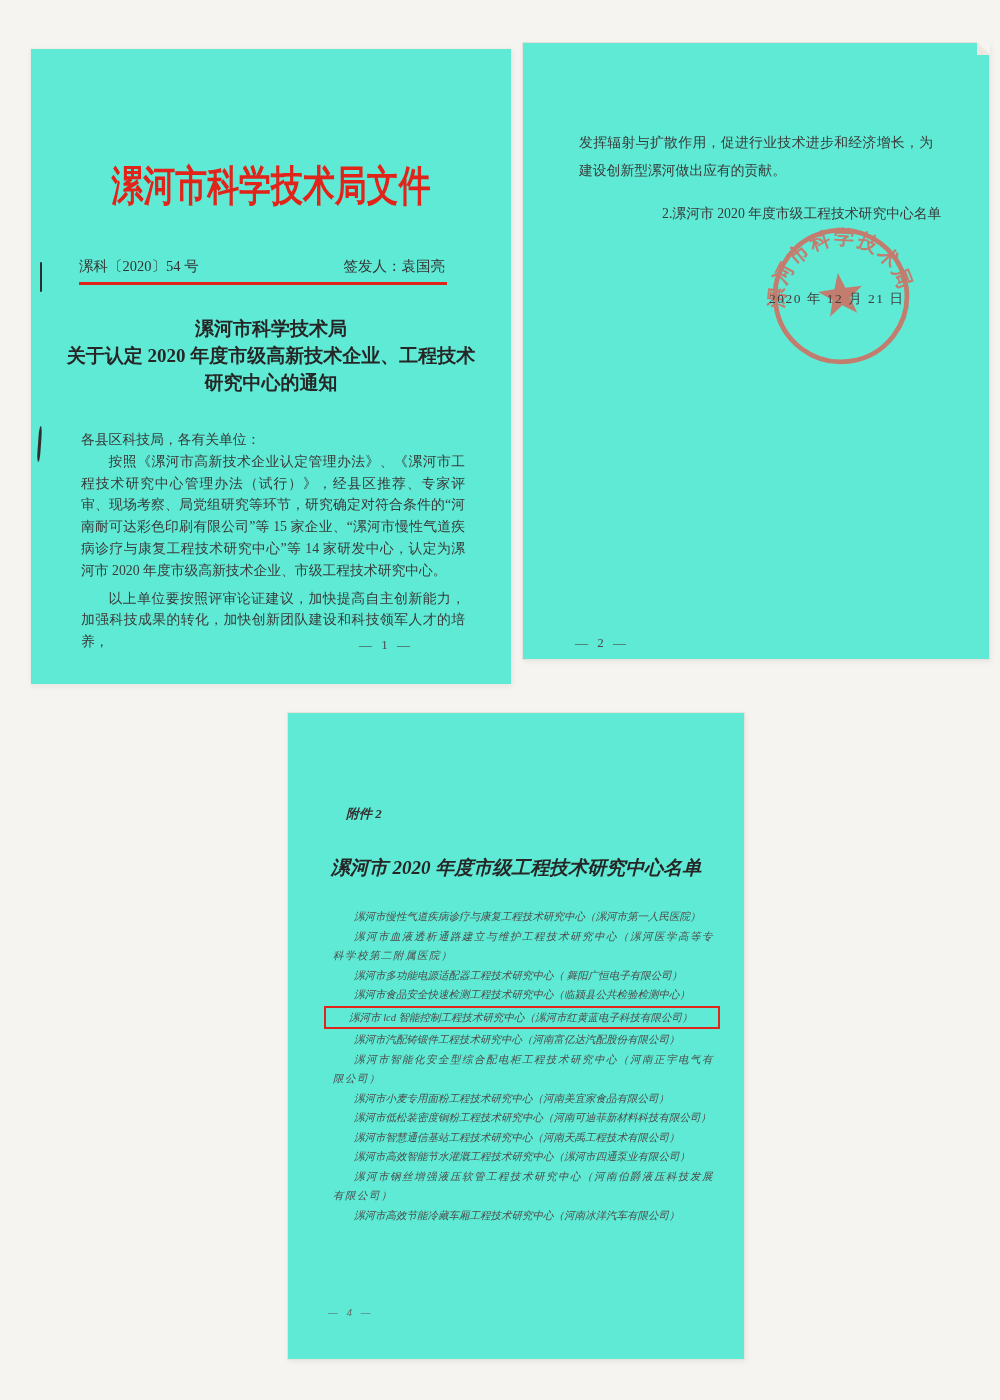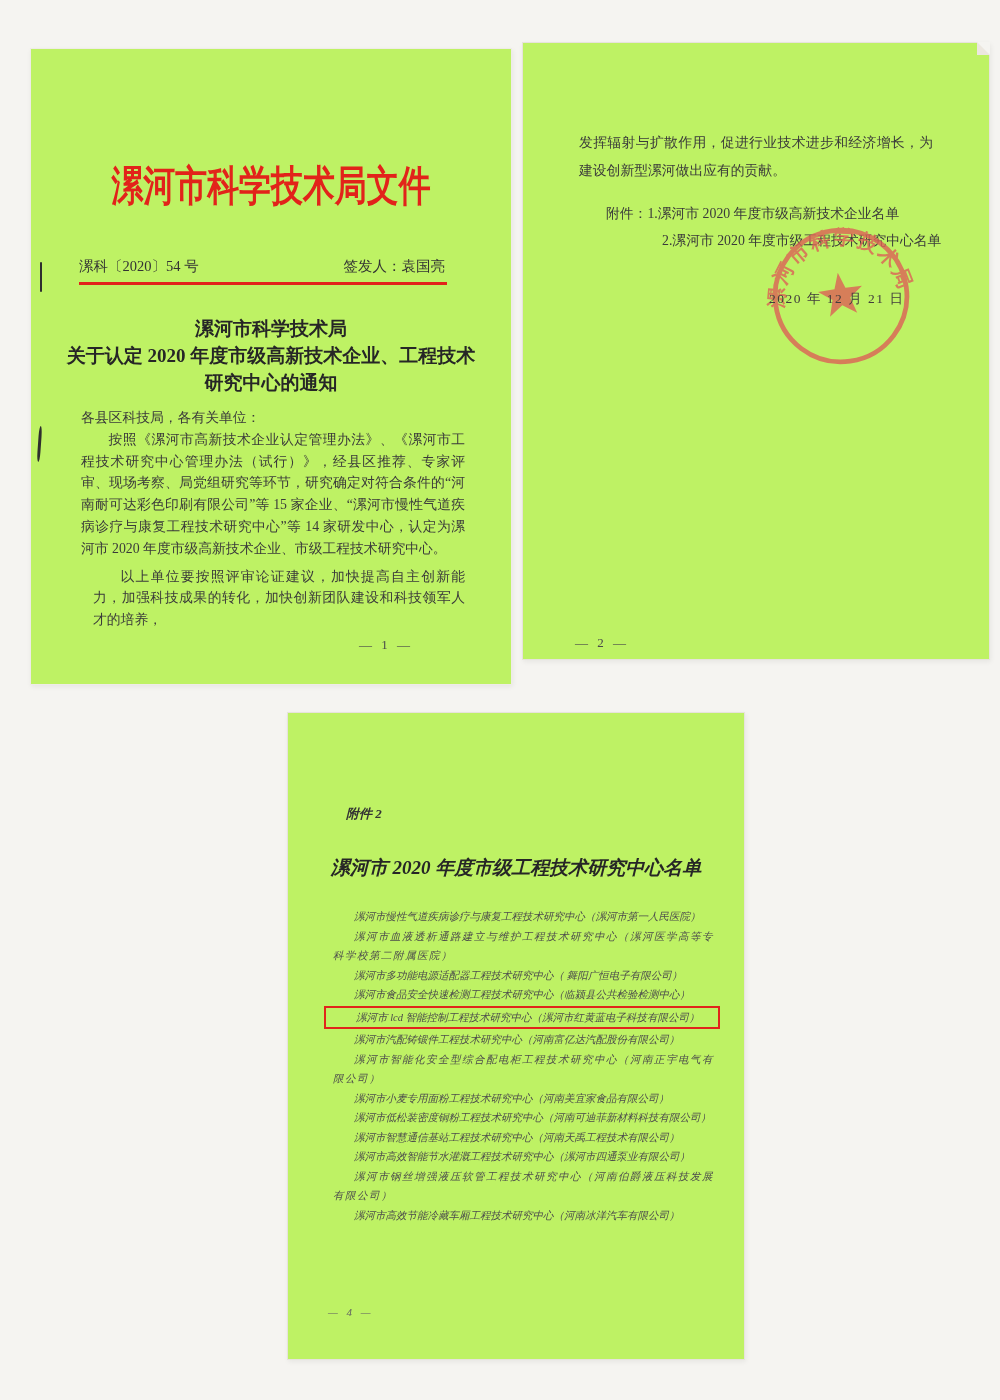--- a/index.html
+++ b/index.html
@@ -3,21 +3,21 @@
 <meta charset="utf-8">
 <style>
   html,body { margin:0; padding:0; }
   .canvas {
     position:relative; width:1000px; height:1400px;
     background:#f5f4f1; overflow:hidden;
     font-family:"Liberation Serif","DejaVu Serif",serif;
     color:#383838;
   }
   .page {
-    position:absolute; background:#bef264;
+    position:absolute; background:#5eead4;
     border:1px solid #e7e3dc;
     box-shadow:1px 2px 5px rgba(0,0,0,.06);
   }
   #page1 { left:30px; top:48px; width:480px; height:635px; border-color:#efece6; }
   #page2 { left:522px; top:42px; width:466px; height:616px; }
   #page3 { left:287px; top:712px; width:456px; height:646px;font-style:italic; }
   #page2:after { 
     content:""; position:absolute; right:-1px; top:-1px; width:0; height:0;
     border-top:13px solid #f5f4f1; border-left:13px solid #ece7e0;
   }
@@ -31,26 +31,26 @@
     position:absolute; top:208px; left:48px; right:66px;
     display:flex; justify-content:space-between;
     font-size:14.5px; color:#333;
   }
   .p1-redline { position:absolute; top:233px; left:48px; right:64px; height:2.5px; background:#e2231a; }
   .p1-title {
     position:absolute; top:266px; left:0; width:100%;
     text-align:center; font-size:19px; font-weight:bold; color:#262626; line-height:27px;
   }
   .p1-body {
-    position:absolute; top:358px; left:50px; width:384px;
+    position:absolute; top:380px; left:50px; width:384px;
     font-size:13.8px; line-height:21.8px; text-align:justify; color:#3a3a3a;
   }
   .p1-body p { margin:0; }
   .p1-body .indent { text-indent:2em; }
-  .p1-body .gap { margin-top:6px;margin-left:12px; }
+  .p1-body .gap { margin-top:6px; }
   .pagenum { font-size:13px; color:#4a4a4a; letter-spacing:3px; white-space:nowrap; }
   .p1-pagenum { position:absolute; top:588px; right:98px; }
   
   .p2-para {
     position:absolute; top:86px; left:56px; width:354px;
     font-size:13.8px; line-height:28px; text-align:justify; color:#3a3a3a;
   }
   .p2-att { position:absolute; top:158px; left:83px; font-size:13.8px; line-height:26.5px; color:#3a3a3a; }
   .p2-att .att2 { margin-left:56px; }
   .p2-stamp { position:absolute; left:233px; top:168px; width:170px; height:170px; opacity:.8; transform:rotate(-8deg); }
@@ -63,21 +63,21 @@
     text-align:center; font-size:19px; font-weight:bold; color:#262626;
   }
   .p3-list {
     position:absolute; top:194px; left:45px; right:30px;
     font-size:10.5px; line-height:19.5px; color:#4c4c4c;
   }
   .p3-list p { margin:0; text-indent:2em; text-align:justify; }
   .p3-list p.wide { letter-spacing:1.5px; }
   .p3-list p.boxed {
     border:2.5px solid #e1251b;
-    margin:1px -6px 1px -9px; padding:0 6px 0 9px;
+    margin:1px -6px 1px -9px; padding:0 6px 0 2px;
   }
   .p3-footer {
     position:absolute; left:55px; right:68px; top:565px;
     border-top:1.5px solid #4e4e4e; border-bottom:1.5px solid #4e4e4e;
     padding:2.5px 2px; display:flex; justify-content:space-between;
     font-size:10.5px; color:#3d3d3d;
   }
   .p3-pagenum { position:absolute; left:40px; top:593px; font-size:11px; color:#636363; letter-spacing:3px; }
   
   .mark { position:absolute; background:#2e2e2e; }
@@ -105,21 +105,20 @@
       <p>各县区科技局，各有关单位：</p>
       <p class="indent">按照《漯河市高新技术企业认定管理办法》、《漯河市工程技术研究中心管理办法（试行）》，经县区推荐、专家评审、现场考察、局党组研究等环节，研究确定对符合条件的“河南耐可达彩色印刷有限公司”等 15 家企业、“漯河市慢性气道疾病诊疗与康复工程技术研究中心”等 14 家研发中心，认定为漯河市 2020 年度市级高新技术企业、市级工程技术研究中心。</p>
       <p class="indent gap">以上单位要按照评审论证建议，加快提高自主创新能力，加强科技成果的转化，加快创新团队建设和科技领军人才的培养，</p>
     </div>
     <div class="pagenum p1-pagenum">— 1 —</div>
   </div>
 
   <div class="page" id="page2">
     <div class="p2-para">发挥辐射与扩散作用，促进行业技术进步和经济增长，为建设创新型漯河做出应有的贡献。</div>
     <div class="p2-att">
-      <div>附件：1.漯河市 2020 年度市级高新技术企业名单</div>
       <div class="att2">2.漯河市 2020 年度市级工程技术研究中心名单</div>
     </div>
     <svg class="p2-stamp" viewBox="0 0 160 160">
       <circle cx="80" cy="80" r="62" fill="none" stroke="#dd6257" stroke-width="4.5"></circle>
       <path d="M80,58 L85.2,72.9 L100.9,73.2 L88.4,82.7 L92.9,97.8 L80,88.8 L67.1,97.8 L71.6,82.7 L59.1,73.2 L74.8,72.9 Z" fill="#dd6257"></path>
       <path id="stamparc" d="M 28,104 A 55 55 0 1 1 132,104" fill="none"></path>
       <text font-size="19" fill="#dd6257" font-weight="bold" letter-spacing="2">
         <textPath href="#stamparc" startOffset="50%" text-anchor="middle">漯河市科学技术局</textPath>
       </text>
     </svg>

